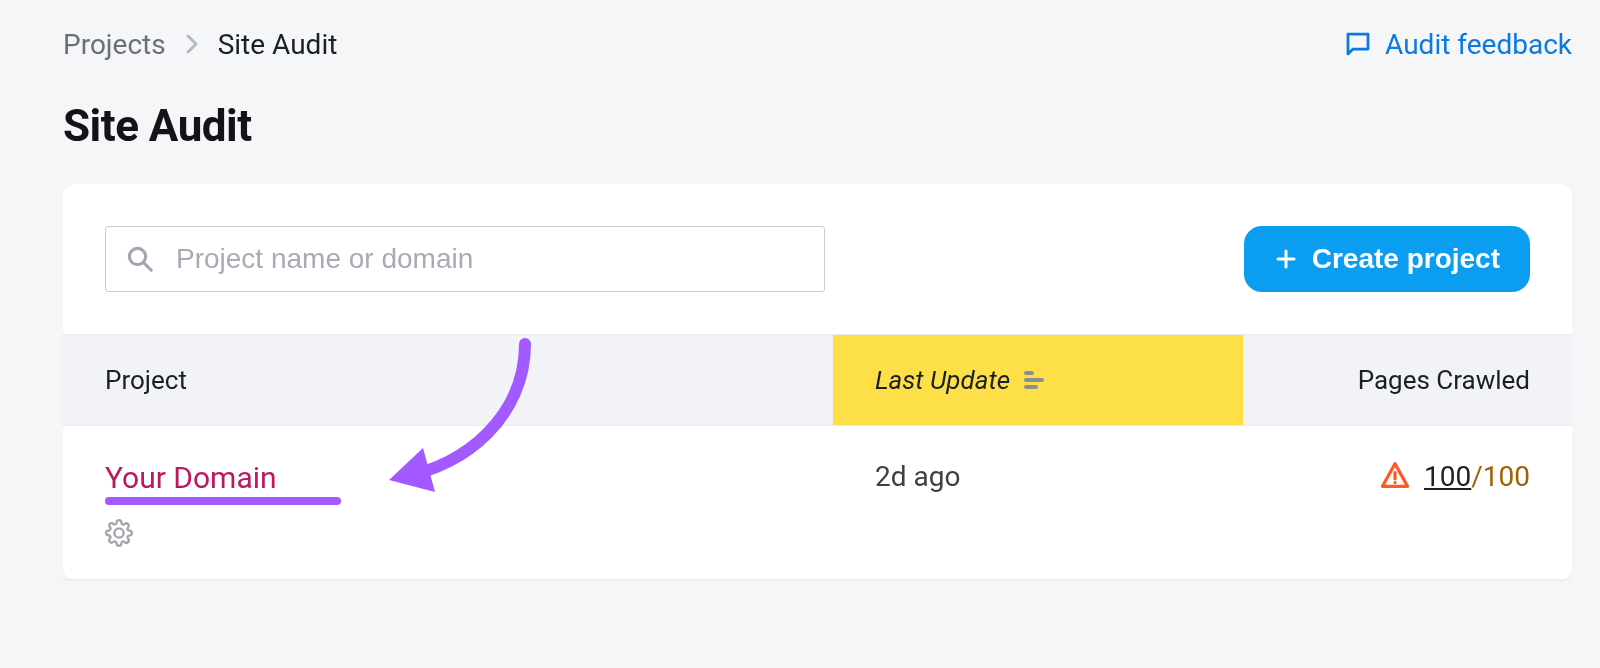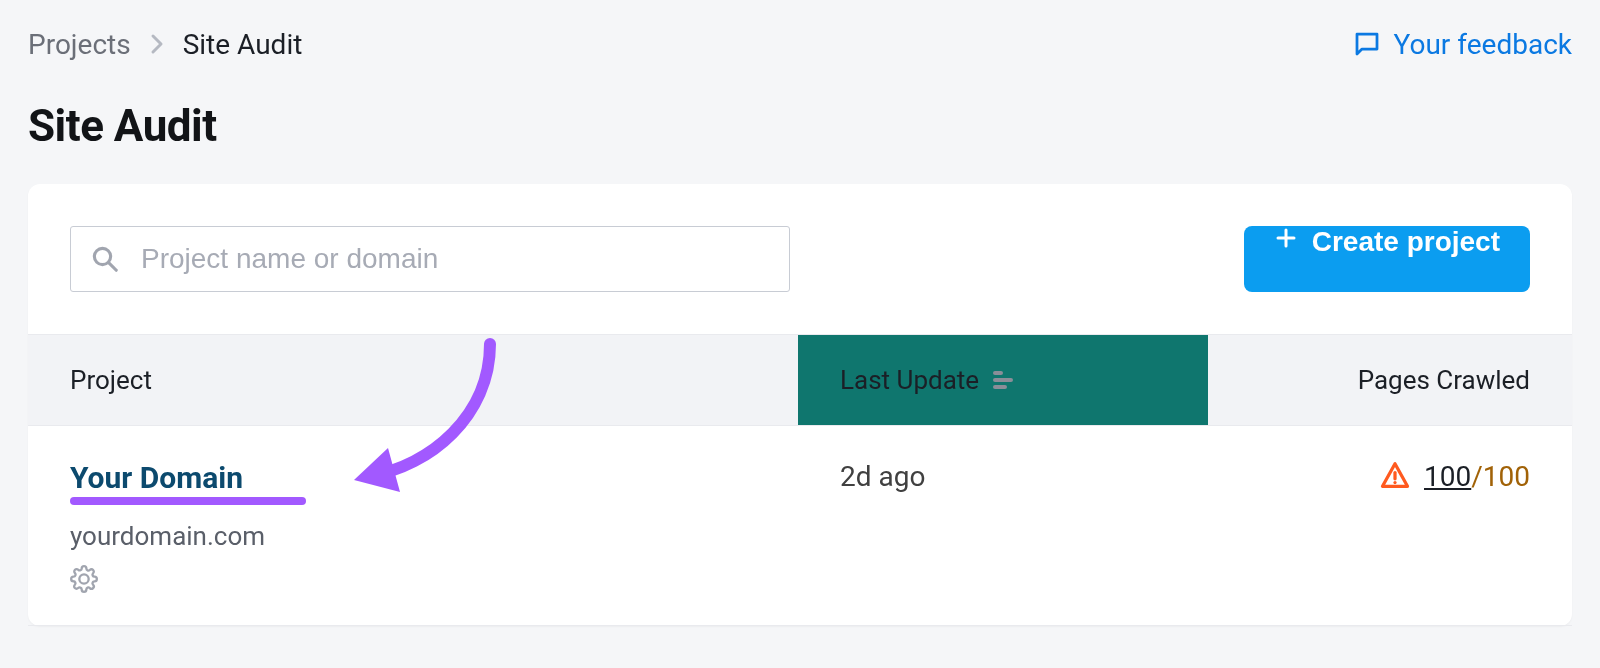--- a/index.html
+++ b/index.html
@@ -9,20 +9,21 @@
     }
     body {
       font-family: -apple-system, BlinkMacSystemFont, "Segoe UI", Roboto, Helvetica, Arial, sans-serif;
       background: #f5f6f8;
       width: 1600px;
       height: 668px;
       overflow: hidden;
     }
     .page {
       padding: 20px 28px 0 28px;
+      margin-left: 35px;
     }
     .topbar {
       display: flex;
       justify-content: space-between;
       align-items: center;
       height: 48px;
     }
     .breadcrumb {
       display: flex;
       align-items: center;
@@ -92,25 +93,26 @@
       padding: 0 16px 0 70px;
       font-size: 28px;
       color: #1b1f26;
       background: #fff;
     }
     .search-input::placeholder {
       color: #a7abb5;
     }
     .create-btn {
       display: flex;
+      align-items: center;
       gap: 14px;
       background: #0b9df0;
       color: #fff;
       border: none;
-      border-radius: 8px;
+      border-radius: 18px;
       height: 66px;
       padding: 0 30px;
       font-size: 28px;
       font-weight: 600;
       cursor: pointer;
     }
     .create-btn .plus {
       display: inline-flex;
     }
     .table-head {
@@ -123,22 +125,23 @@
     }
     .th {
       padding: 30px 42px;
       display: flex;
       align-items: center;
       gap: 14px;
     }
     .th-project { flex: 0 0 770px; }
     .th-update {
       flex: 0 0 410px;
-      background: #0f766e;
-      cursor: pointer;
+      background: #fde047;
+      cursor: pointer;
+      font-style: italic;
     }
     .th-pages {
       flex: 1 1 auto;
       justify-content: flex-end;
       text-align: left;
     }
     .sort-icon {
       display: inline-flex;
       color: #8a8e98;
     }
@@ -155,23 +158,23 @@
     .td-pages {
       flex: 1 1 auto;
       display: flex;
       align-items: flex-start;
       justify-content: flex-end;
       gap: 14px;
       font-size: 28px;
       color: #1b1f26;
     }
     .project-name {
-      color: #0c4a6e;
+      color: #be185d;
       font-size: 30px;
-      font-weight: 700;
+      font-weight: 400;
       text-decoration: none;
       display: inline-block;
       cursor: pointer;
       position: relative;
     }
     .underline-accent {
       display: block;
       width: 236px;
       height: 8px;
       background: #a259ff;
@@ -215,21 +218,21 @@
           </svg>
       </span>
       <span class="breadcrumb-current">Site Audit</span>
     </div>
     <div class="feedback">
       <span class="feedback-icon">
         <svg width="30" height="30" viewBox="0 0 24 24" fill="none">
             <path d="M4 4h16v12H8l-4 4V4z" stroke="currentColor" stroke-width="2.2" stroke-linejoin="round"></path>
           </svg>
       </span>
-      <span>Your feedback</span>
+      <span>Audit feedback</span>
     </div>
   </div>
 
   <h1 class="page-title">Site Audit</h1>
 
   <div class="panel">
     <div class="panel-header">
       <div class="search-wrap">
         <span class="search-icon">
           <svg width="30" height="30" viewBox="0 0 24 24" fill="none">
@@ -265,21 +268,20 @@
     </div>
 
     <div class="table-row">
       <svg class="arrow-annotation" width="180" height="170" viewBox="0 0 180 170" fill="none">
         <path d="M150 8 C 150 80, 90 130, 30 140" stroke="#a259ff" stroke-width="12" stroke-linecap="round" fill="none"></path>
         <path d="M48 112 L14 144 L60 156 Z" fill="#a259ff"></path>
       </svg>
       <div class="td td-project">
         <a class="project-name">Your Domain</a>
         <span class="underline-accent"></span>
-        <div class="project-domain">yourdomain.com</div>
         <span class="gear-row">
           <svg width="28" height="28" viewBox="0 0 24 24" fill="none">
               <path d="M12 8a4 4 0 100 8 4 4 0 000-8z" stroke="currentColor" stroke-width="2"></path>
               <path d="M19.4 15a1.7 1.7 0 00.34 1.87l.06.06a2 2 0 11-2.83 2.83l-.06-.06a1.7 1.7 0 00-1.87-.34 1.7 1.7 0 00-1.03 1.56V21a2 2 0 01-4 0v-.09a1.7 1.7 0 00-1.11-1.56 1.7 1.7 0 00-1.87.34l-.06.06a2 2 0 11-2.83-2.83l.06-.06a1.7 1.7 0 00.34-1.87 1.7 1.7 0 00-1.56-1.03H3a2 2 0 010-4h.09a1.7 1.7 0 001.56-1.11 1.7 1.7 0 00-.34-1.87l-.06-.06a2 2 0 112.83-2.83l.06.06a1.7 1.7 0 001.87.34H9a1.7 1.7 0 001.03-1.56V3a2 2 0 014 0v.09a1.7 1.7 0 001.03 1.56 1.7 1.7 0 001.87-.34l.06-.06a2 2 0 112.83 2.83l-.06.06a1.7 1.7 0 00-.34 1.87V9a1.7 1.7 0 001.56 1.03H21a2 2 0 010 4h-.09a1.7 1.7 0 00-1.56 1.03z" stroke="currentColor" stroke-width="2"></path>
             </svg>
         </span>
       </div>
       <div class="td td-update">2d ago</div>
       <div class="td td-pages">
         <span class="warn-icon">

